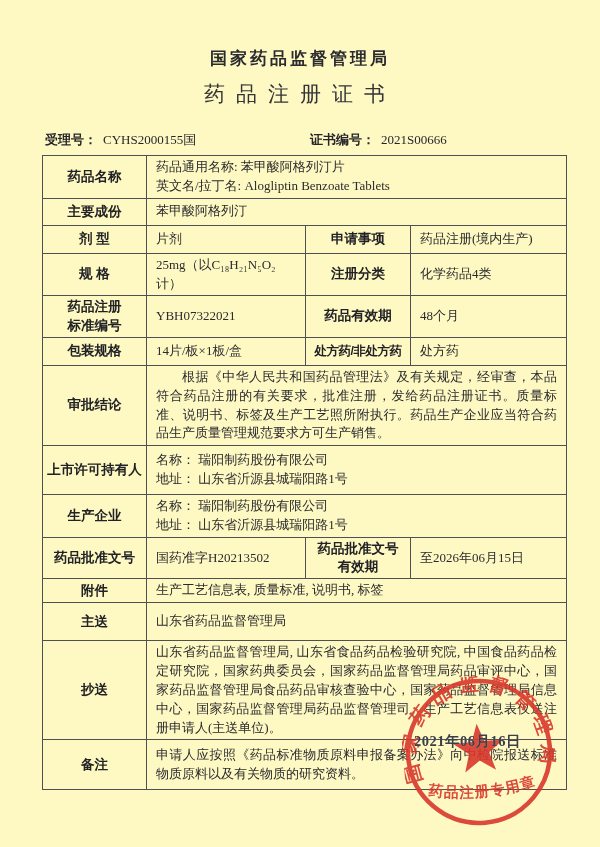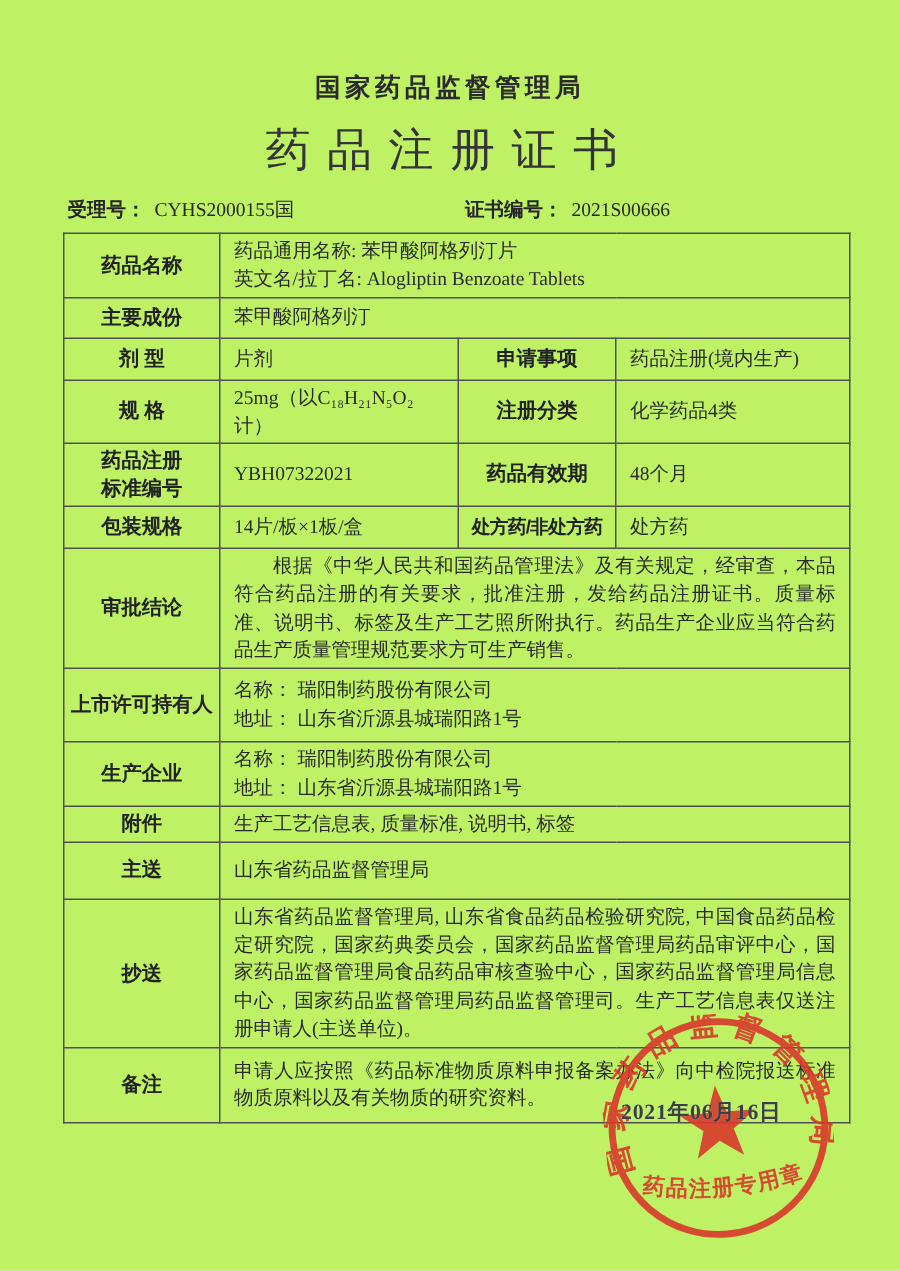--- a/index.html
+++ b/index.html
@@ -2,38 +2,38 @@
 <html><head>
 <meta charset="utf-8">
 <style>
   * { margin: 0; padding: 0; box-sizing: border-box; }
   html, body { background: #e9e9e7; }
   .page {
     position: relative;
     width: 600px;
     height: 847px;
     margin: 0 auto;
-    background: #bef264;
+    background: #fef9c3;
     color: #26262a;
     font-family: "Liberation Serif", "DejaVu Serif", serif;
     overflow: hidden;
     box-shadow: 0 0 4px rgba(0,0,0,.15);
   }
   
   .agency {
     position: absolute; top: 47px; left: 0; width: 100%;
     text-align: center;
     font-family: "Liberation Sans", "DejaVu Sans", sans-serif;
     font-weight: bold; font-size: 17px; letter-spacing: 3px;
     color: #2b2b2f;
   }
   .doc-title {
     position: absolute; top: 80px; left: 0; width: 100%;
     text-align: center;
-    font-size: 30px; letter-spacing: 11px;
+    font-size: 21px; letter-spacing: 11px;
     font-weight: normal; color: #333338;
   }
   
   .meta { position: absolute; top: 131px; font-size: 13px; white-space: nowrap; }
   .meta .mlbl {
     font-family: "Liberation Sans", "DejaVu Sans", sans-serif;
     font-weight: bold; margin-right: 6px;
   }
   .meta-left  { left: 45px; }
   .meta-right { left: 310px; }
@@ -144,20 +144,27 @@
     <tr class="r8">
       <td class="lbl">上市许可持有人</td>
       <td class="val pre spaced" colspan="3">名称： 瑞阳制药股份有限公司
 地址： 山东省沂源县城瑞阳路1号</td>
     </tr>
     <tr class="r9">
       <td class="lbl">生产企业</td>
       <td class="val pre spaced" colspan="3">名称： 瑞阳制药股份有限公司
 地址： 山东省沂源县城瑞阳路1号</td>
     </tr>
+    <tr class="r10">
+      <td class="lbl">药品批准文号</td>
+      <td class="val">国药准字H20213502</td>
+      <td class="lbl pre">药品批准文号
+有效期</td>
+      <td class="val">至2026年06月15日</td>
+    </tr>
     <tr class="r11">
       <td class="lbl">附件</td>
       <td class="val" colspan="3">生产工艺信息表, 质量标准, 说明书, 标签</td>
     </tr>
     <tr class="r12">
       <td class="lbl">主送</td>
       <td class="val" colspan="3">山东省药品监督管理局</td>
     </tr>
     <tr class="r13">
       <td class="lbl">抄送</td>

